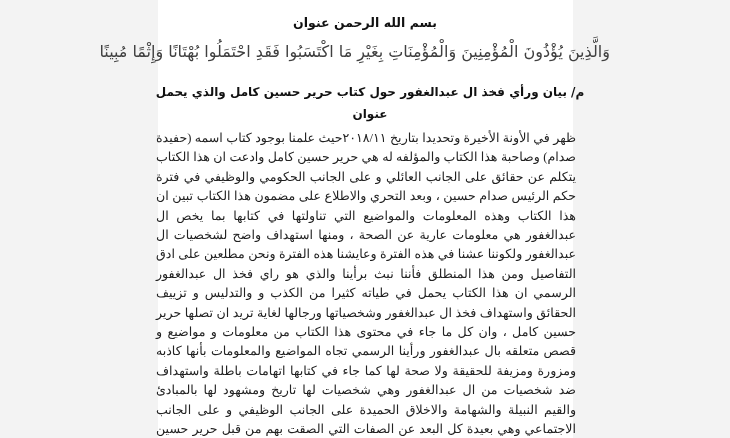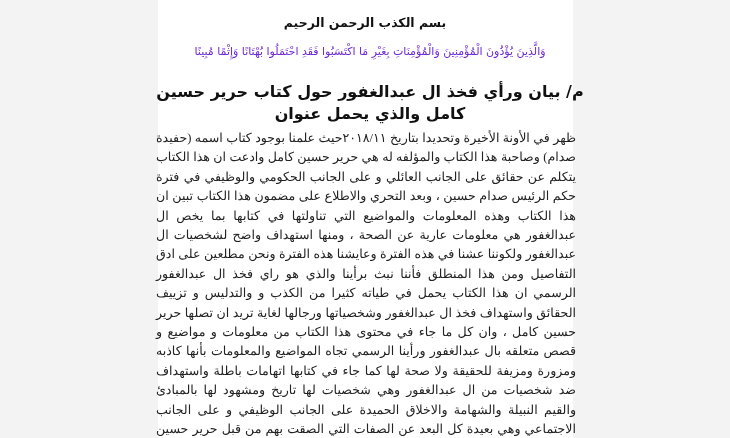--- a/index.html
+++ b/index.html
@@ -41,33 +41,33 @@
       color: #111;
       margin: 0;
       line-height: 18px;
     }
     .verse {
       position: absolute;
       top: 42px;
       left: 130px;
       width: 480px;
       text-align: center;
-      font-size: 11px;
-      color: #6d28d9;
+      font-size: 16px;
+      color: #404040;
       margin: 0;
       line-height: 20px;
       white-space: nowrap;
     }
     .title {
       position: absolute;
       top: 81px;
       left: 150px;
       width: 440px;
       text-align: center;
-      font-size: 16px;
+      font-size: 12px;
       font-weight: bold;
       color: #111;
       margin: 0;
       line-height: 22px;
     }
     .title .sub {
       display: block;
     }
     .body-text {
       position: absolute;
@@ -81,19 +81,19 @@
       text-align: justify;
       margin: 0;
     }
   </style>
 </head>
 <body>
 
 <div class="page"></div>
 
 <div class="doc">
-  <p class="basmala">بسم الكذب الرحمن الرحيم</p>
+  <p class="basmala">بسم الله الرحمن عنوان</p>
   <p class="verse">وَالَّذِينَ يُؤْذُونَ الْمُؤْمِنِينَ وَالْمُؤْمِنَاتِ بِغَيْرِ مَا اكْتَسَبُوا فَقَدِ احْتَمَلُوا بُهْتَانًا وَإِثْمًا مُبِينًا</p>
   <p class="title">
     <span class="sub">م/ بيان ورأي  فخذ ال عبدالغفور حول كتاب حرير حسين كامل والذي يحمل عنوان</span>
   </p>
   <p class="body-text">ظهر في الأونة الأخيرة وتحديدا بتاريخ ٢٠١٨/١١حيث علمنا بوجود كتاب اسمه (حفيدة صدام) وصاحبة هذا الكتاب والمؤلفه له هي حرير حسين كامل وادعت ان هذا الكتاب يتكلم عن حقائق على الجانب العائلي و على الجانب الحكومي والوظيفي في فترة حكم الرئيس صدام حسين ، وبعد التحري والاطلاع على مضمون هذا الكتاب تبين ان هذا الكتاب وهذه المعلومات والمواضيع  التي تناولتها في كتابها  بما يخص ال عبدالغفور هي معلومات عارية عن الصحة ، ومنها استهداف واضح لشخصيات ال عبدالغفور ولكوننا عشنا في هذه الفترة  وعايشنا هذه الفترة ونحن مطلعين على ادق التفاصيل ومن هذا المنطلق فأننا نبث برأينا والذي هو راي  فخذ ال عبدالغفور الرسمي ان هذا الكتاب يحمل في طياته كثيرا من الكذب و والتدليس و تزييف الحقائق واستهداف فخذ ال عبدالغفور وشخصياتها ورجالها لغاية تريد ان تصلها حرير حسين كامل ، وان كل ما جاء في محتوى هذا الكتاب من معلومات و مواضيع و قصص متعلقه بال عبدالغفور ورأينا الرسمي تجاه المواضيع والمعلومات بأنها  كاذبه ومزورة ومزيفة للحقيقة  ولا صحة لها  كما جاء في كتابها اتهامات باطلة  واستهداف ضد شخصيات من ال عبدالغفور وهي شخصيات لها تاريخ ومشهود لها بالمبادئ والقيم النبيلة والشهامة والاخلاق الحميدة على الجانب الوظيفي و على الجانب الاجتماعي وهي بعيدة كل البعد عن الصفات التي الصقت بهم من قبل حرير حسين كامل في كتابها هذا والهدف منه دوافع واغراض شخصية لا اكثر ونحن فخذ ال عبدالغفورننفي نفيا قاطعا صحة مضمون هذا الكتاب ونؤكد بان هذا الكتاب له دوافع شخصية واتهامات باطله ولاتوجد لها مصداقية وهو مغالط للحقيقة ومزيف</p>
 </div>
 
 </body></html>

